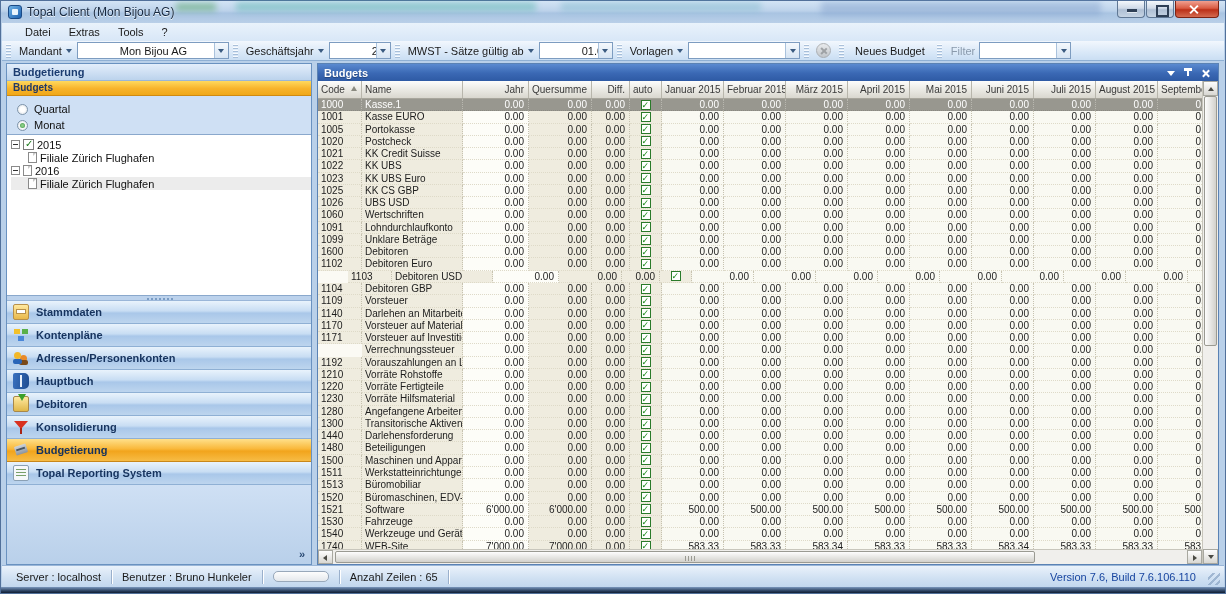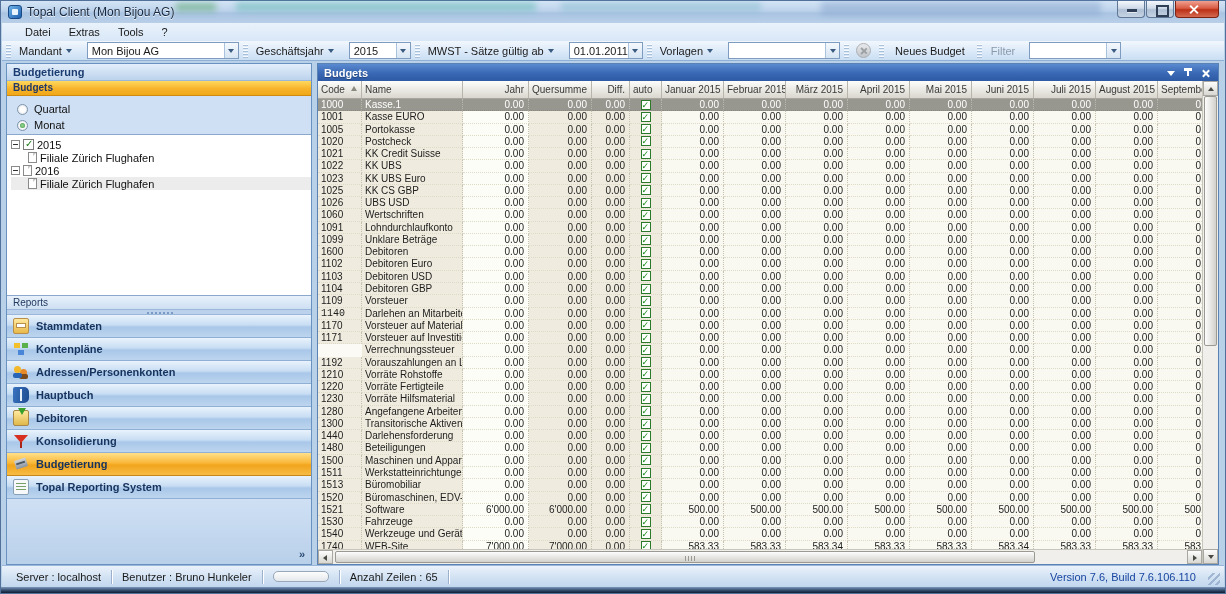--- a/index.html
+++ b/index.html
@@ -35,21 +35,21 @@
   .menu-item { font-size:11px; color:#1a1a1a; padding:2px 9px; cursor:default; }
 
   
   .toolbar { position:absolute; top:40px; left:1px; right:1px; height:20px;
     background:linear-gradient(#f2f7fd,#d9e8f8 60%,#cadef3); border-bottom:1px solid #8fb0d4;
     display:flex; align-items:center; font-size:11px; color:#1a1a1a; }
   .grip { width:5px; height:14px; margin:0 3px 0 4px;
     background:repeating-linear-gradient(#ffffff 0 1px,#9ab4d2 1px 2px, transparent 2px 3px); opacity:.8; }
   .tb-drop { display:flex; align-items:center; gap:4px; padding:2px 5px; border-radius:2px; white-space:nowrap; }
   .caret { width:0; height:0; border-left:3px solid transparent; border-right:3px solid transparent; border-top:4px solid #3a5a80; display:inline-block; }
-  .combo { height:17px; background:#fff; border:1px solid #7d9cc0; display:flex; align-items:center; margin-left:10px; }
+  .combo { height:17px; background:#fff; border:1px solid #7d9cc0; display:flex; align-items:center; margin-left:0;padding-left:38px; }
   .combo-val { flex:1; padding:0 4px; font-size:11px; white-space:nowrap; overflow:hidden; }
   .combo-btn { width:14px; height:100%; display:flex; align-items:center; justify-content:center;
     background:linear-gradient(#f5f9fd,#d6e4f3); border-left:1px solid #aac2dc; }
   .w150{width:152px;} .w62{width:62px;} .w72{width:74px;} .w110{width:112px;} .w92{width:92px;}
   .round-btn { width:15px; height:15px; border-radius:50%; margin:0 4px;
     background:linear-gradient(#e8e8e8,#bdbdbd); border:1px solid #9a9a9a; position:relative; opacity:.75;}
   .round-btn::before,.round-btn::after{content:"";position:absolute;left:6px;top:3px;width:1.5px;height:8px;background:#8a8a8a;}
   .round-btn::before{transform:rotate(45deg);} .round-btn::after{transform:rotate(-45deg);}
   .tb-btn { padding:2px 8px; white-space:nowrap; border-radius:2px; }
   .tb-label { color:#8a9aac; padding:0 4px 0 6px; }
@@ -301,21 +301,20 @@
           <span class="expander"></span>
           <span class="t-doc"></span>
           <span>2016</span>
         </div>
         <div class="tree-row hl">
           <span class="tree-indent"></span>
           <span class="t-doc"></span>
           <span>Filiale Zürich Flughafen</span>
         </div>
       </div>
-    <div class="sb-reports"><span>Reports</span></div>
     <div class="sb-split"></div>
     <div class="sb-nav" id="nav">
         <div class="nav-btn">
           <span class="nav-icon archive-icon"></span>
           <span class="nav-label">Stammdaten</span>
         </div>
         <div class="nav-btn">
           <span class="nav-icon accounts-icon"></span>
           <span class="nav-label">Kontenpläne</span>
         </div>
@@ -636,21 +635,21 @@
               <div class="g-cell month r" style="width: 62px;">0.00</div>
               <div class="g-cell month r" style="width: 62px;">0.00</div>
               <div class="g-cell month r" style="width: 62px;">0.00</div>
               <div class="g-cell month r" style="width: 62px;">0.00</div>
               <div class="g-cell month r" style="width: 62px;">0.00</div>
               <div class="g-cell month r" style="width: 62px;">0.00</div>
               <div class="g-cell month r" style="width: 62px;">0.00</div>
               <div class="g-cell month r" style="width: 62px;">0.00</div>
             </div>
             <div class="g-row">
-              <div class="g-cell beige" style="width: 44px;">1103</div>
+              <div class="g-cell beige" style="width: 44px; margin-left: 30px;">1103</div>
               <div class="g-cell beige" style="width: 101px;">Debitoren USD</div>
               <div class="g-cell white r" style="width: 66px;">0.00</div>
               <div class="g-cell beige r" style="width: 63px;">0.00</div>
               <div class="g-cell beige r" style="width: 38px;">0.00</div>
               <div class="g-cell beige c" style="width: 32px;">
                 <span class="chk"></span>
               </div>
               <div class="g-cell month r" style="width: 62px;">0.00</div>
               <div class="g-cell month r" style="width: 62px;">0.00</div>
               <div class="g-cell month r" style="width: 62px;">0.00</div>
@@ -693,21 +692,21 @@
               <div class="g-cell month r" style="width: 62px;">0.00</div>
               <div class="g-cell month r" style="width: 62px;">0.00</div>
               <div class="g-cell month r" style="width: 62px;">0.00</div>
               <div class="g-cell month r" style="width: 62px;">0.00</div>
               <div class="g-cell month r" style="width: 62px;">0.00</div>
               <div class="g-cell month r" style="width: 62px;">0.00</div>
               <div class="g-cell month r" style="width: 62px;">0.00</div>
               <div class="g-cell month r" style="width: 62px;">0.00</div>
             </div>
             <div class="g-row">
-              <div class="g-cell beige" style="width: 44px; font-family: Liberation Mono, monospace;">1140</div>
+              <div class="g-cell beige" style="width: 44px;">1140</div>
               <div class="g-cell beige" style="width: 101px;">Darlehen an Mitarbeiter</div>
               <div class="g-cell white r" style="width: 66px;">0.00</div>
               <div class="g-cell beige r" style="width: 63px;">0.00</div>
               <div class="g-cell beige r" style="width: 38px;">0.00</div>
               <div class="g-cell beige c" style="width: 32px;">
                 <span class="chk"></span>
               </div>
               <div class="g-cell month r" style="width: 62px;">0.00</div>
               <div class="g-cell month r" style="width: 62px;">0.00</div>
               <div class="g-cell month r" style="width: 62px;">0.00</div>

